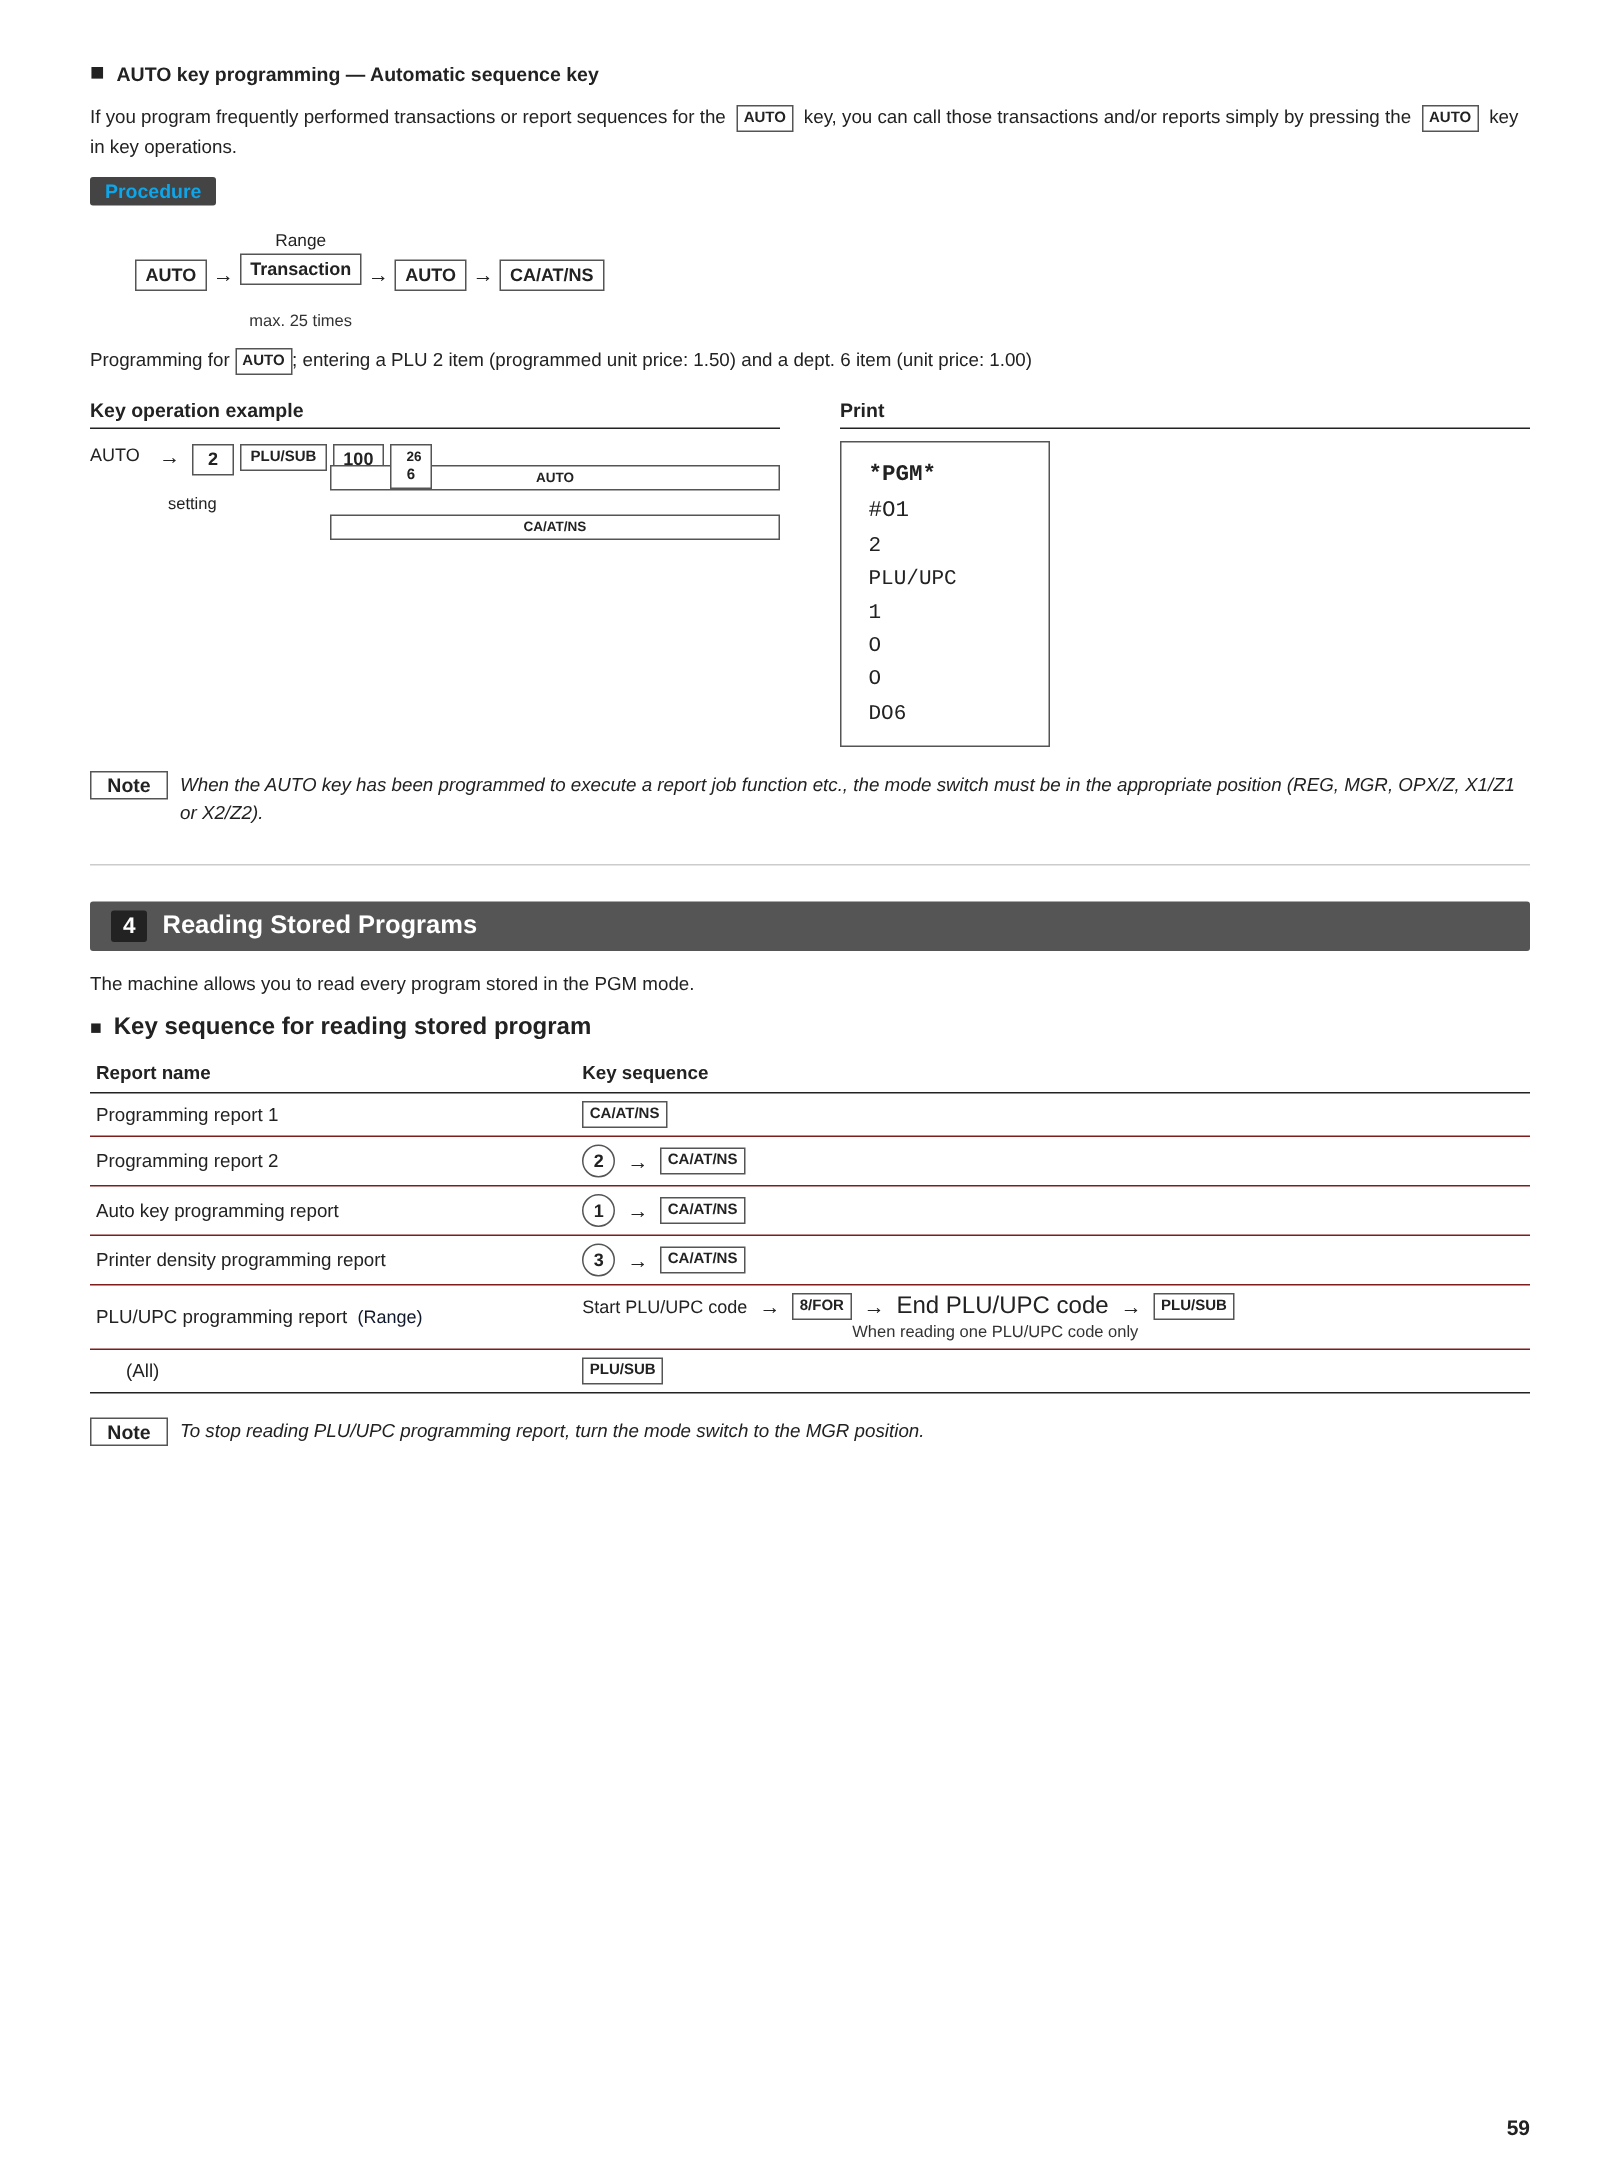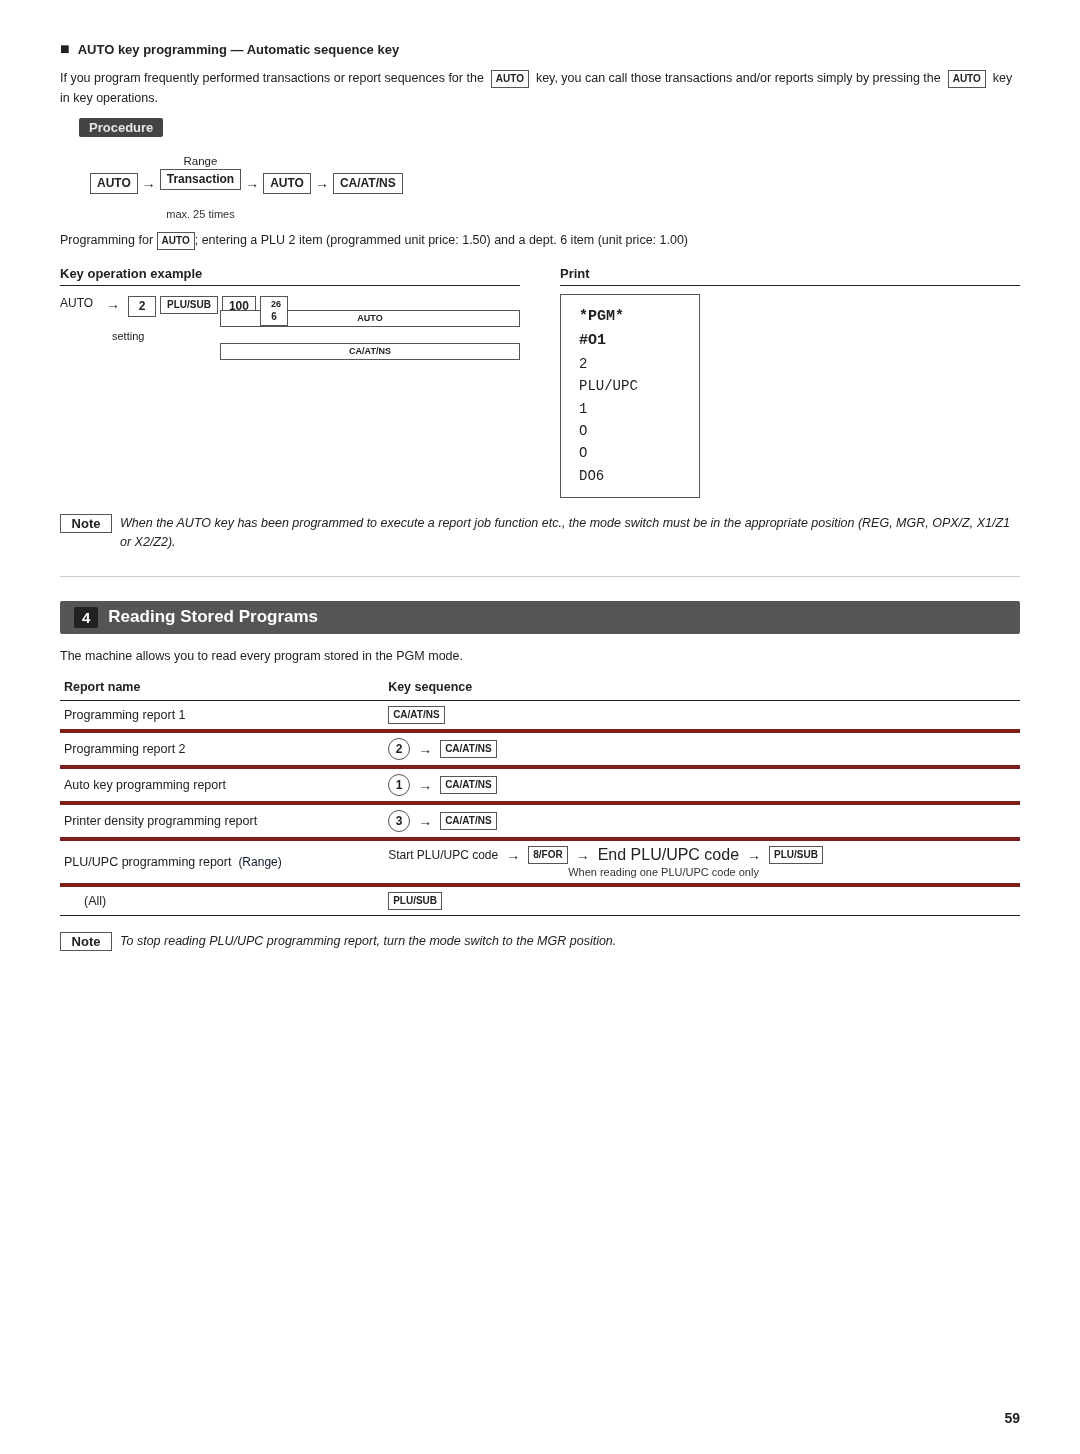--- a/index.html
+++ b/index.html
@@ -59,27 +59,26 @@
     }
     .sub-title::before {
       content: '■';
       font-size: 13px;
     }
 
     
     .procedure-label {
       display: inline-block;
       background: #444;
-      color: #e5e5e5;
+      color: #0ea5e9;
       font-weight: bold;
       font-size: 13px;
       padding: 2px 10px;
       border-radius: 2px;
       margin-bottom: 8px;
-      margin-left: 19px;
     }
 
     
     .key-box {
       display: inline-block;
       border: 1.5px solid #555;
       padding: 1px 6px;
       font-size: 12px;
       font-weight: bold;
       background: #fff;
@@ -173,41 +172,41 @@
       font-size: 14px;
       display: inline-block;
       min-width: 140px;
       line-height: 1.6;
     }
     .print-box .pgm-line {
       font-weight: bold;
       font-size: 15px;
     }
     .print-box .hash-line {
-      font-weight: bold;
+      font-weight: normal;
       font-size: 15px;
     }
 
     
     .report-table {
       width: 100%;
       border-collapse: collapse;
       margin-top: 10px;
     }
     .report-table th {
       font-weight: bold;
       font-size: 12.5px;
       border-bottom: 1.5px solid #222;
       padding: 4px 8px 6px 4px;
       text-align: left;
     }
     .report-table td {
       font-size: 12.5px;
       padding: 5px 4px;
-      border-bottom: 4px solid #7f1d1d;
+      border-bottom: 1px solid #7f1d1d;
       vertical-align: middle;
     }
     .report-table tr:last-child td {
       border-bottom: 1.5px solid #222;
     }
 
     
     .section-divider {
       border: none;
       border-top: 1px solid #ccc;
@@ -382,20 +381,21 @@
 
 <div>
 
   <div class="section-header">
     <span class="section-num">4</span>
     <span>Reading Stored Programs</span>
   </div>
 
   <p class="desc-text">The machine allows you to read every program stored in the PGM mode.</p>
 
+  <div class="sub-title">Key sequence for reading stored program</div>
 
   <table class="report-table">
     <thead>
       <tr>
         <th>Report name</th>
         <th>Key sequence</th>
       </tr>
     </thead>
     <tbody>
 

